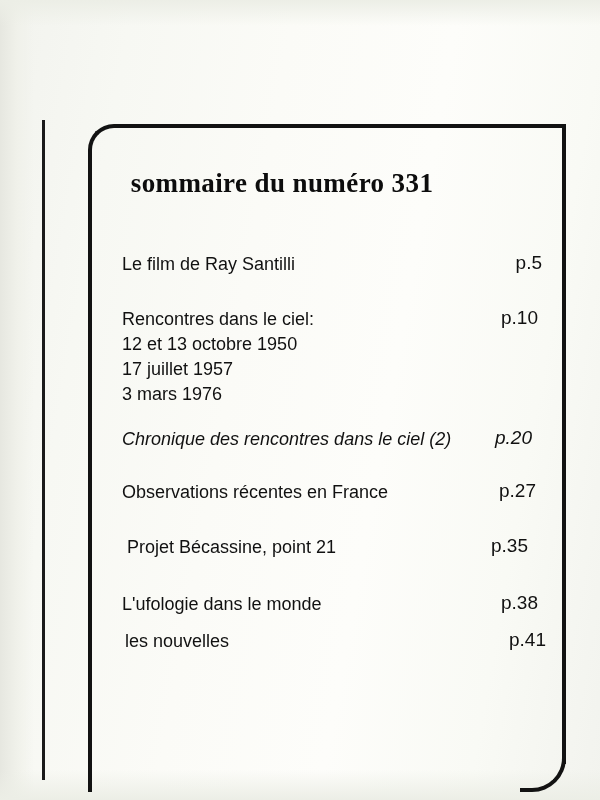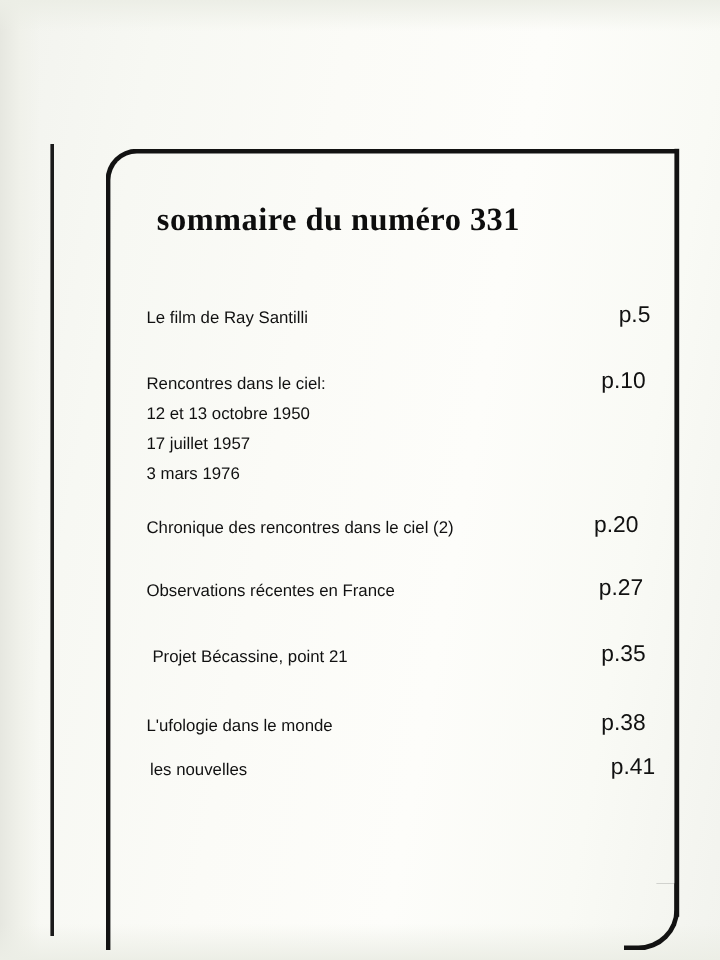--- a/index.html
+++ b/index.html
@@ -132,46 +132,46 @@
 
   .entry {
     position: relative;
     margin-bottom: 24px;
   }
   .entry-lines {
     display: inline-block;
     max-width: 360px;
   }
   .entry-line {
-    font-size: 14px;
+    font-size: 18px;
     color: #111111;
     line-height: 25px;
     white-space: nowrap;
   }
   .entry-page {
     position: absolute;
     right: 0;
     top: 0;
     font-size: 19px;
     color: #111111;
     font-weight: 500;
   }
 
   
   .e0 { margin-bottom: 30px; }
   .e0 .entry-page { right: 2px; }
   .e1 { margin-bottom: 20px; }
   .e1 .entry-page { right: 6px; }
-  .e2 { margin-bottom: 28px; }
+  .e2 { margin-bottom: 28px; font-style: italic; }
   .e2 .entry-lines { max-width: 380px; }
   .e2 .entry-page { right: 12px; }
   .e3 { margin-bottom: 30px; }
   .e3 .entry-page { right: 8px; }
   .e4 { margin-bottom: 32px; padding-left: 5px; }
-  .e4 .entry-page { right: 6px; }
+  .e4 .entry-page { right: 16px; }
   .e5 { margin-bottom: 12px; }
   .e5 .entry-page { right: 6px; }
   .e6 { margin-bottom: 0; padding-left: 3px; }
   .e6 .entry-page { right: -2px; }
 </style>
 </head>
 <body>
 
 <div id="page-scan">
   <div id="scan-shadow-left"></div>

